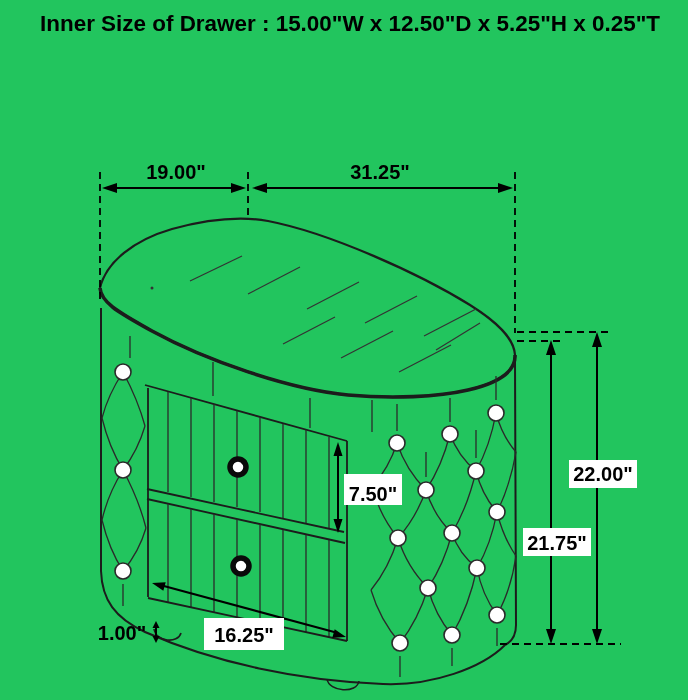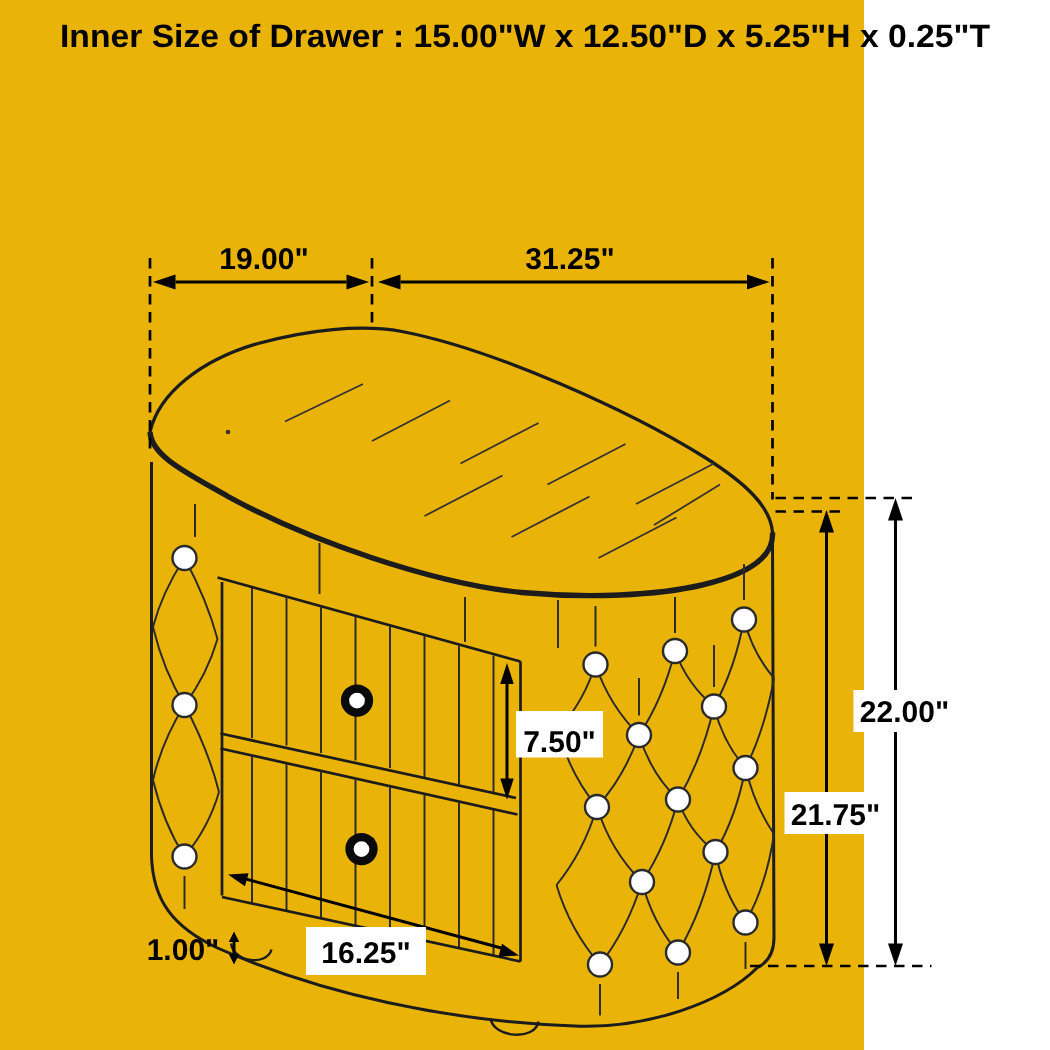--- a/index.html
+++ b/index.html
@@ -6,23 +6,23 @@
     margin: 0;
     padding: 0;
     background: #ffffff;
     width: 700px;
     height: 700px;
     overflow: hidden;
     font-family: "Liberation Sans", sans-serif;
   }
   .stage {
     position: relative;
-    width: 576px;
+    width: 688px;
     height: 700px;
-    background: #eab308;
+    background: #22c55e;
   }
   svg { display: block; }
   svg text {
     font-family: "Liberation Sans", sans-serif;
     font-weight: bold;
     fill: #000000;
   }
   .dim-label { font-size: 20px; }
   .title-label { font-size: 21.5px; }
   .outline  { stroke: #1c1c1c; fill: none; }

